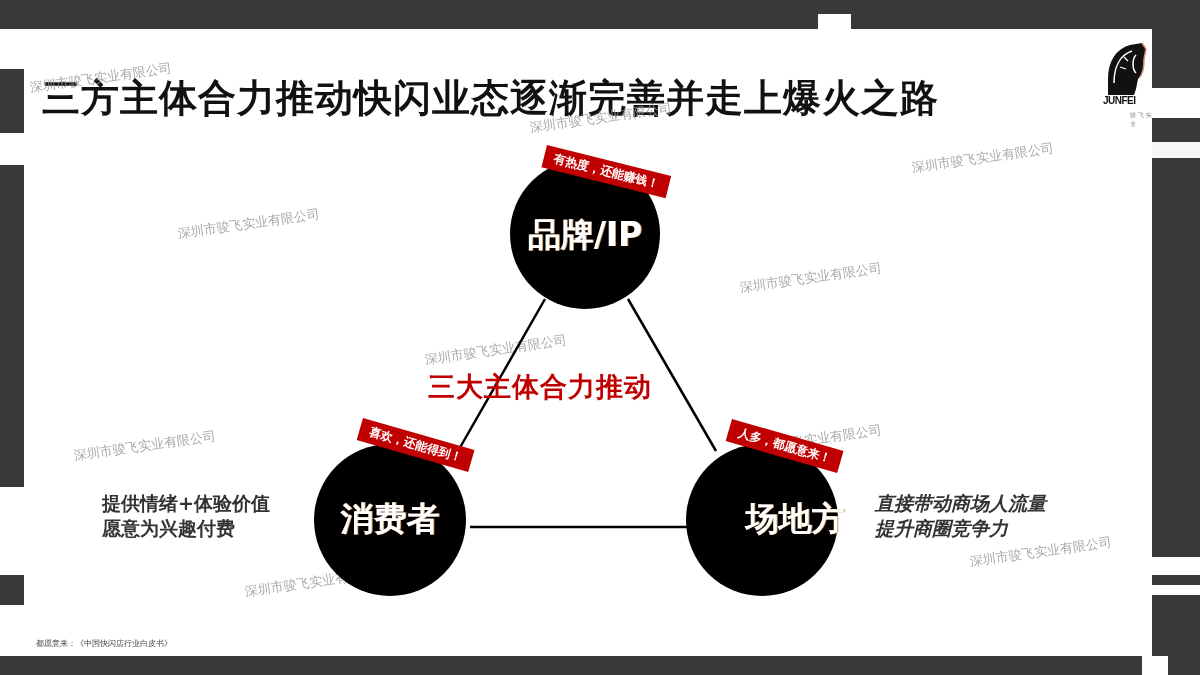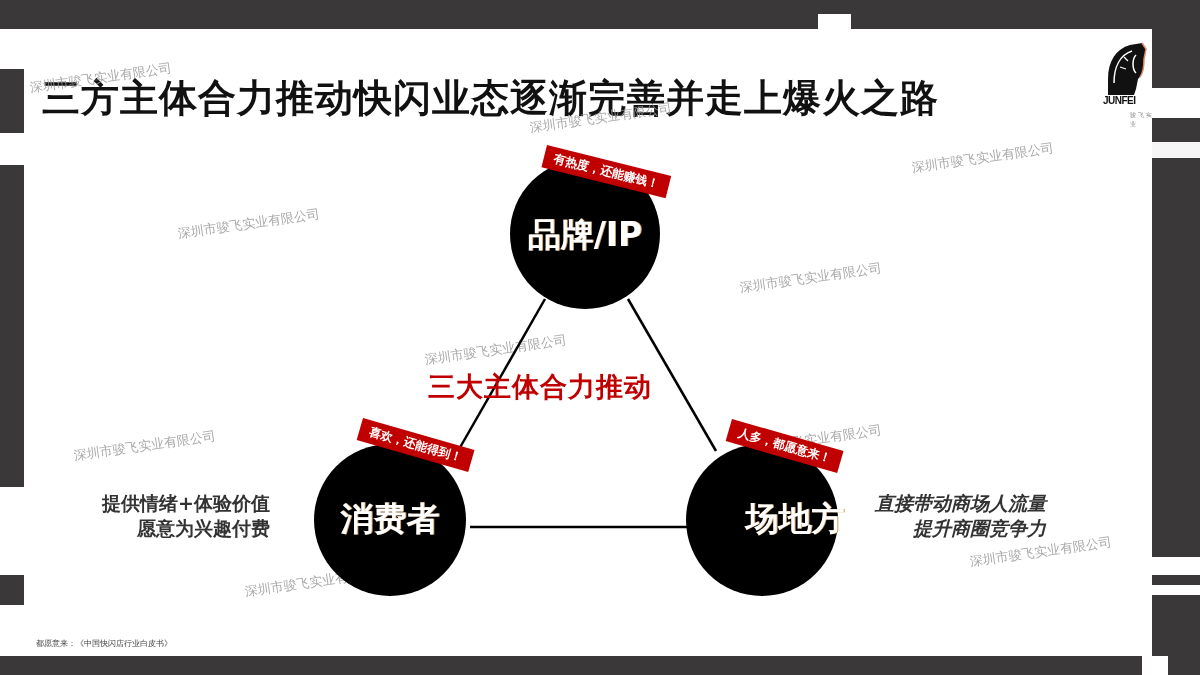--- a/index.html
+++ b/index.html
@@ -50,21 +50,21 @@
       padding: 3px 10px; transform-origin: left top;
     }
 
     .center-label {
       position: absolute; left: 428px; top: 340px;
       font-size: 27px; font-weight: bold; color: #c00000; white-space: nowrap; letter-spacing: 1px;
     }
 
     .desc {
       position: absolute; font-size: 19px; font-weight: bold; color: #333333;
-      line-height: 25px; white-space: nowrap; text-align: right;
+      line-height: 25px; white-space: nowrap;
     }
     .desc.right-align { text-align: right; }
 
     .source {
       position: absolute; left: 36px; top: 609px; font-size: 8px; color: #444; white-space: nowrap;
     }
   </style>
 </head>
 <body>
 

